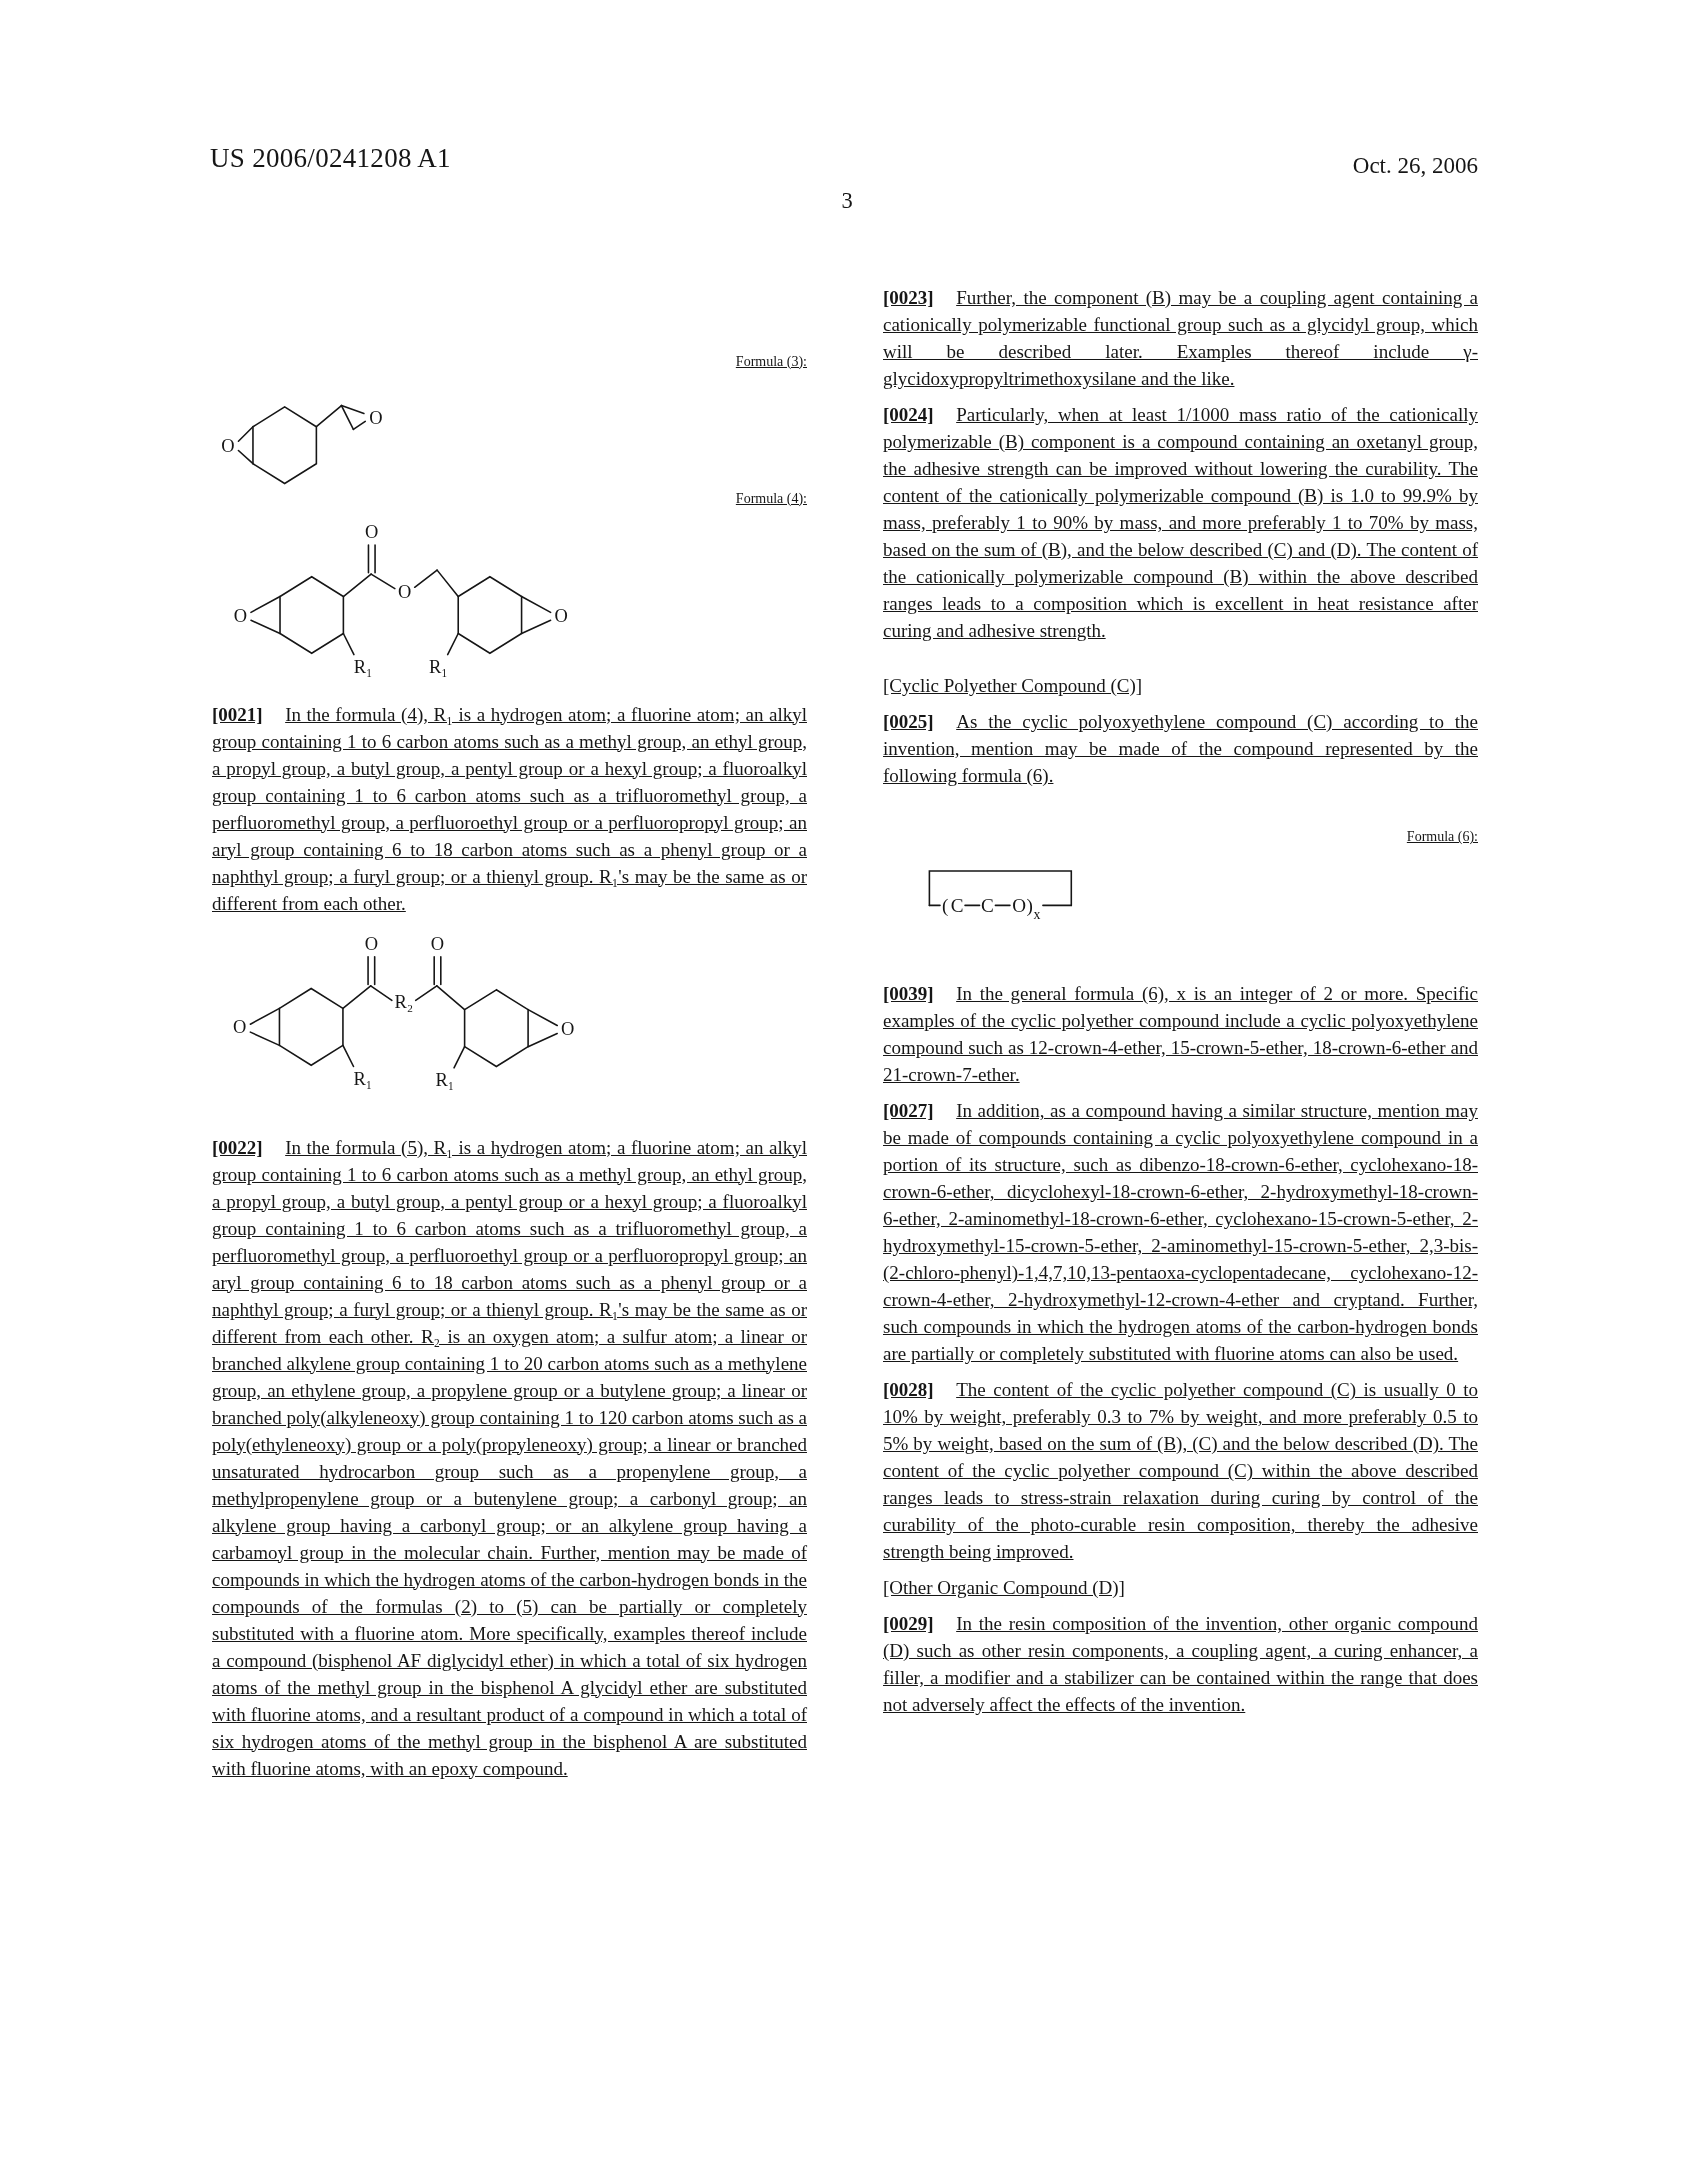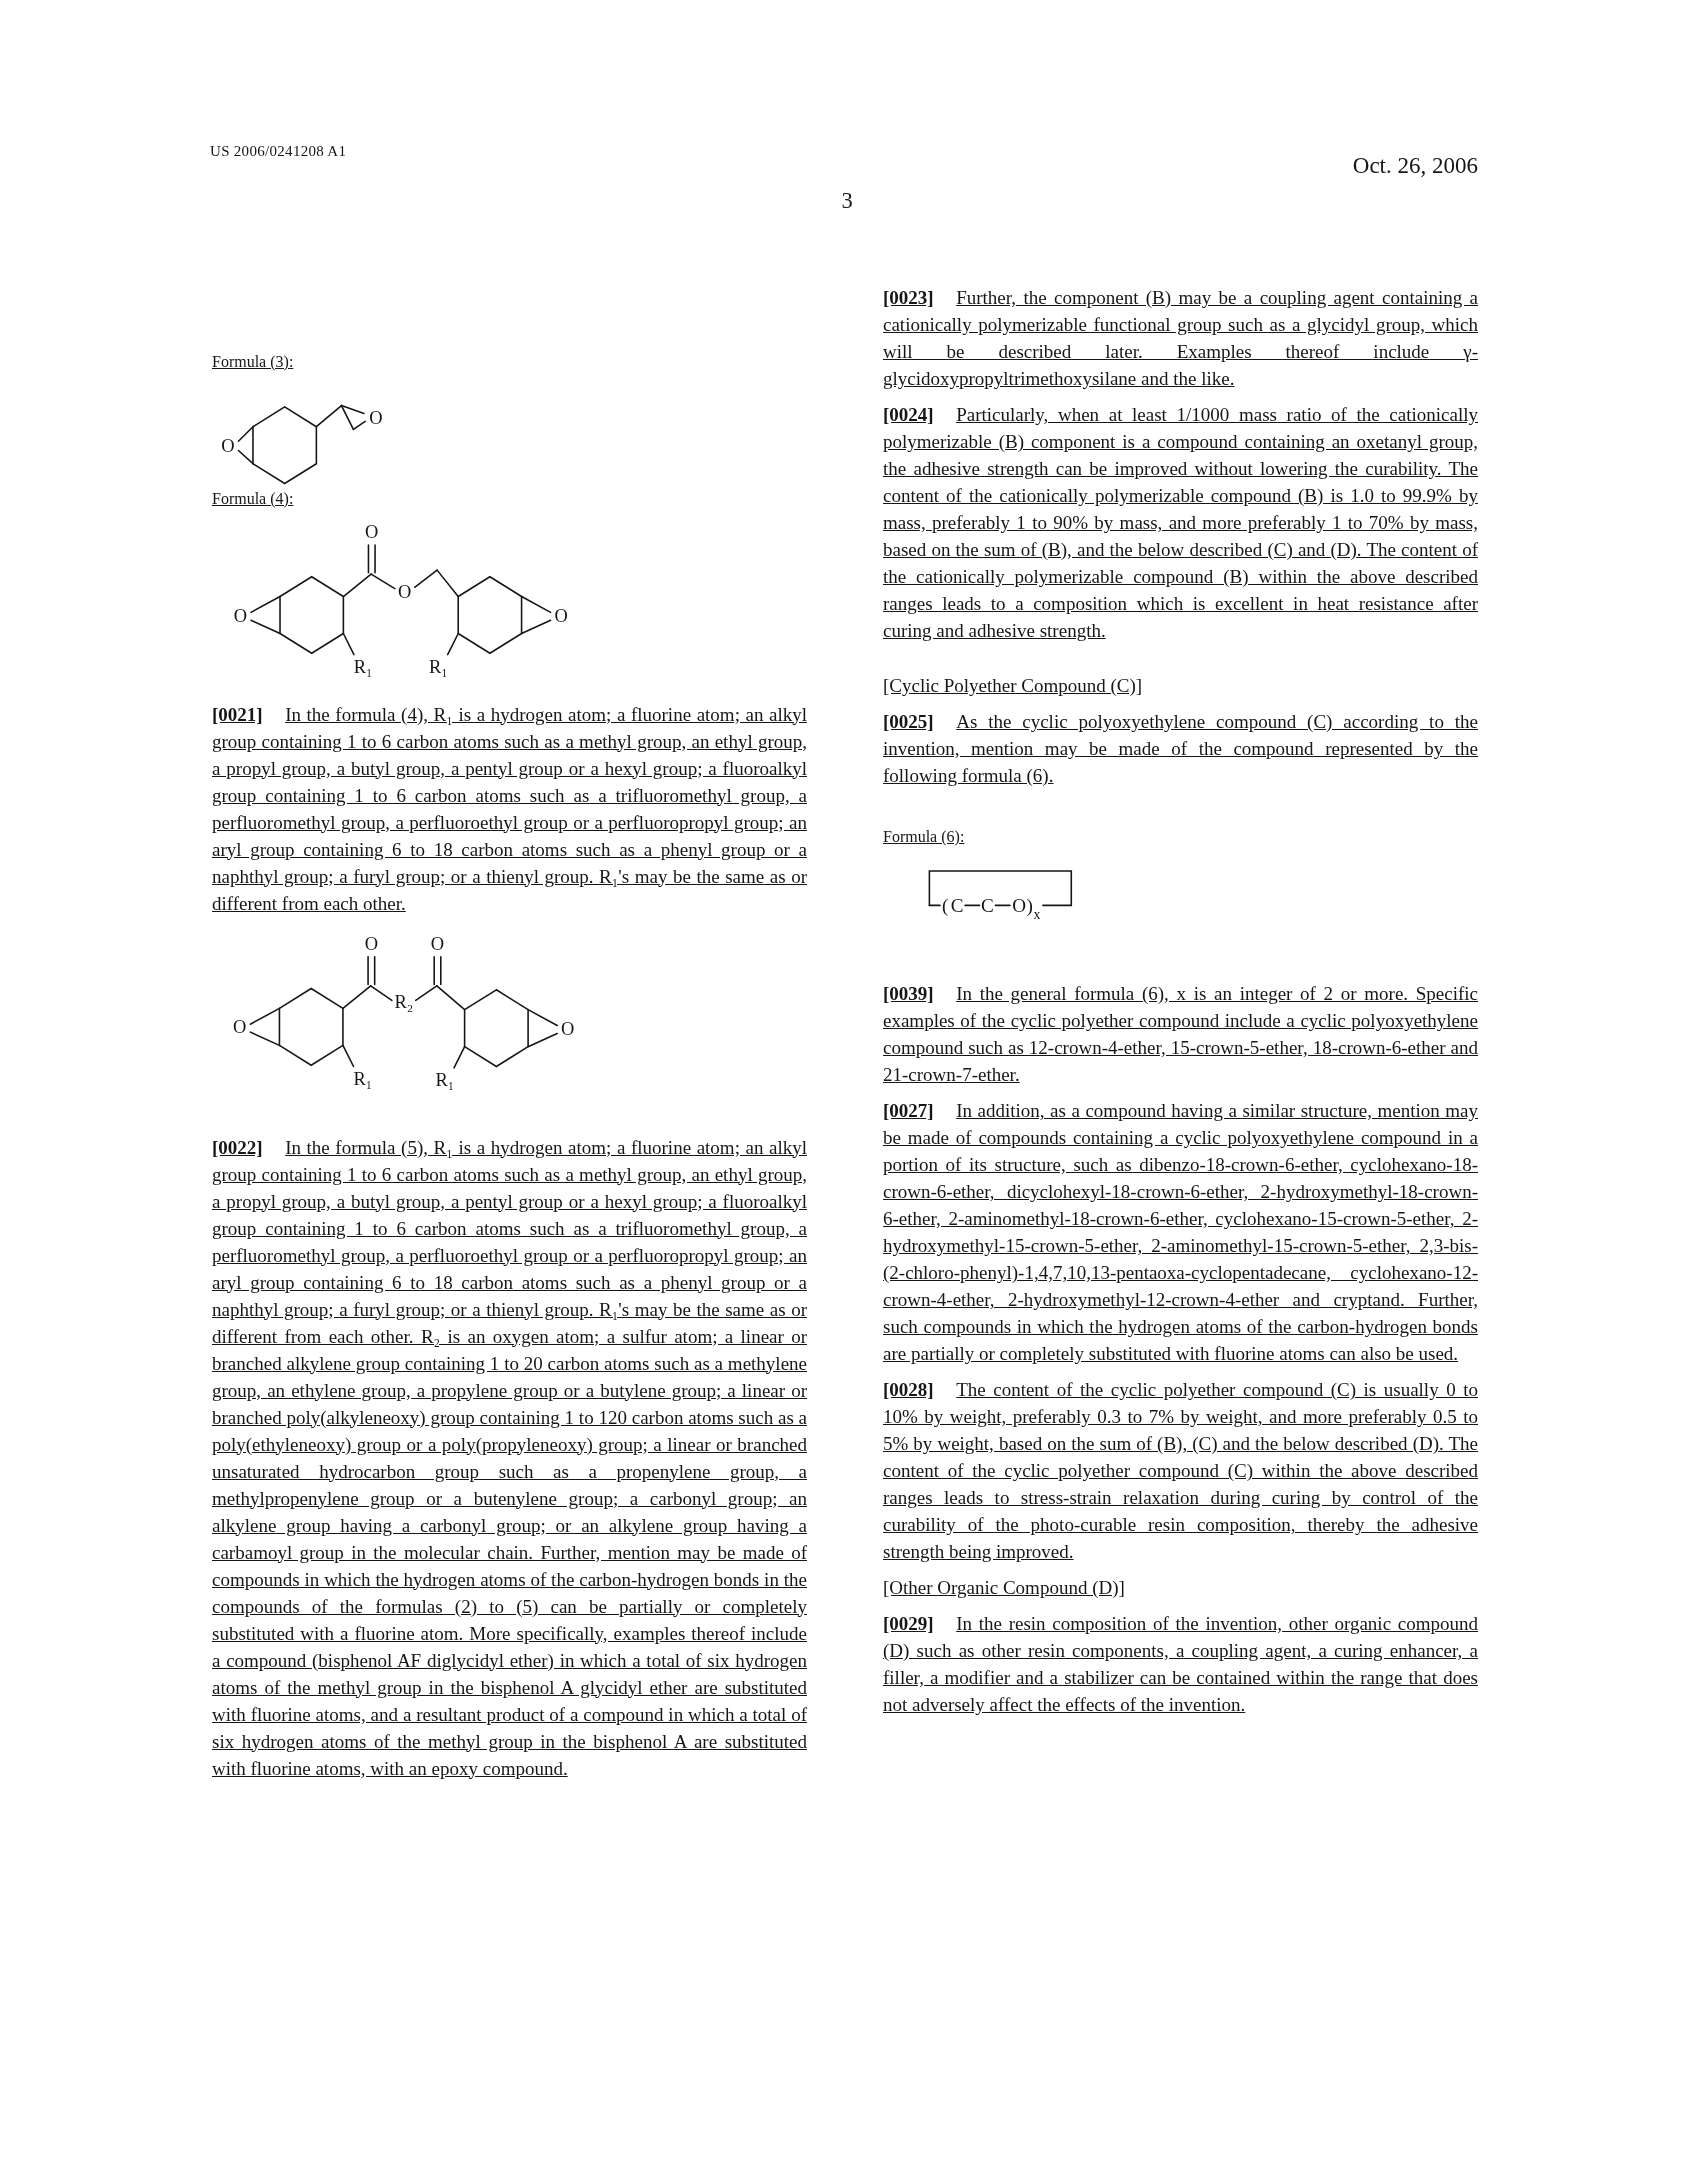--- a/index.html
+++ b/index.html
@@ -4,31 +4,31 @@
 <style>
   * { margin:0; padding:0; box-sizing:border-box; }
   html,body { background:#ffffff; }
   body {
     width:1694px; height:2183px; position:relative;
     font-family:"Liberation Serif","DejaVu Serif",serif;
     color:#161616;
   }
   .page { position:absolute; inset:0; }
 
-  .header-left  { position:absolute; left:210px;  top:143px; font-size:15px; letter-spacing:0.3px; }
+  .header-left  { position:absolute; left:210px;  top:143px; font-size:27px; letter-spacing:0.3px; }
   .header-right { position:absolute; right:216px; top:153px; font-size:23px; }
   .page-num     { position:absolute; left:0; top:188px; width:1694px; text-align:center; font-size:22.5px; }
 
   .col { position:absolute; width:595px; font-size:19px; line-height:27px;text-decoration:underline; }
   .col-left  { left:212px;  top:337px; }
   .col-right { left:883px; top:284px; }
 
   .para { text-align:justify; }
   .pnum { font-weight:bold; margin-right:22.5px; }
-  .formula-label { text-align:left; font-size:16px; }
+  .formula-label { text-align:right; font-size:14px; }
   .section-heading { text-align:left; }
 
   .mt6  { margin-top:4px; }
   .mt14 { margin-top:9.3px; }
   .mt16 { margin-top:10.6px; }
   .mt26 { margin-top:9px; }
   .mt30 { margin-top:20px; }
   .mt42 { margin-top:28px; }
   .mt52 { margin-top:34px; }
   .mt62 { margin-top:41px; }

